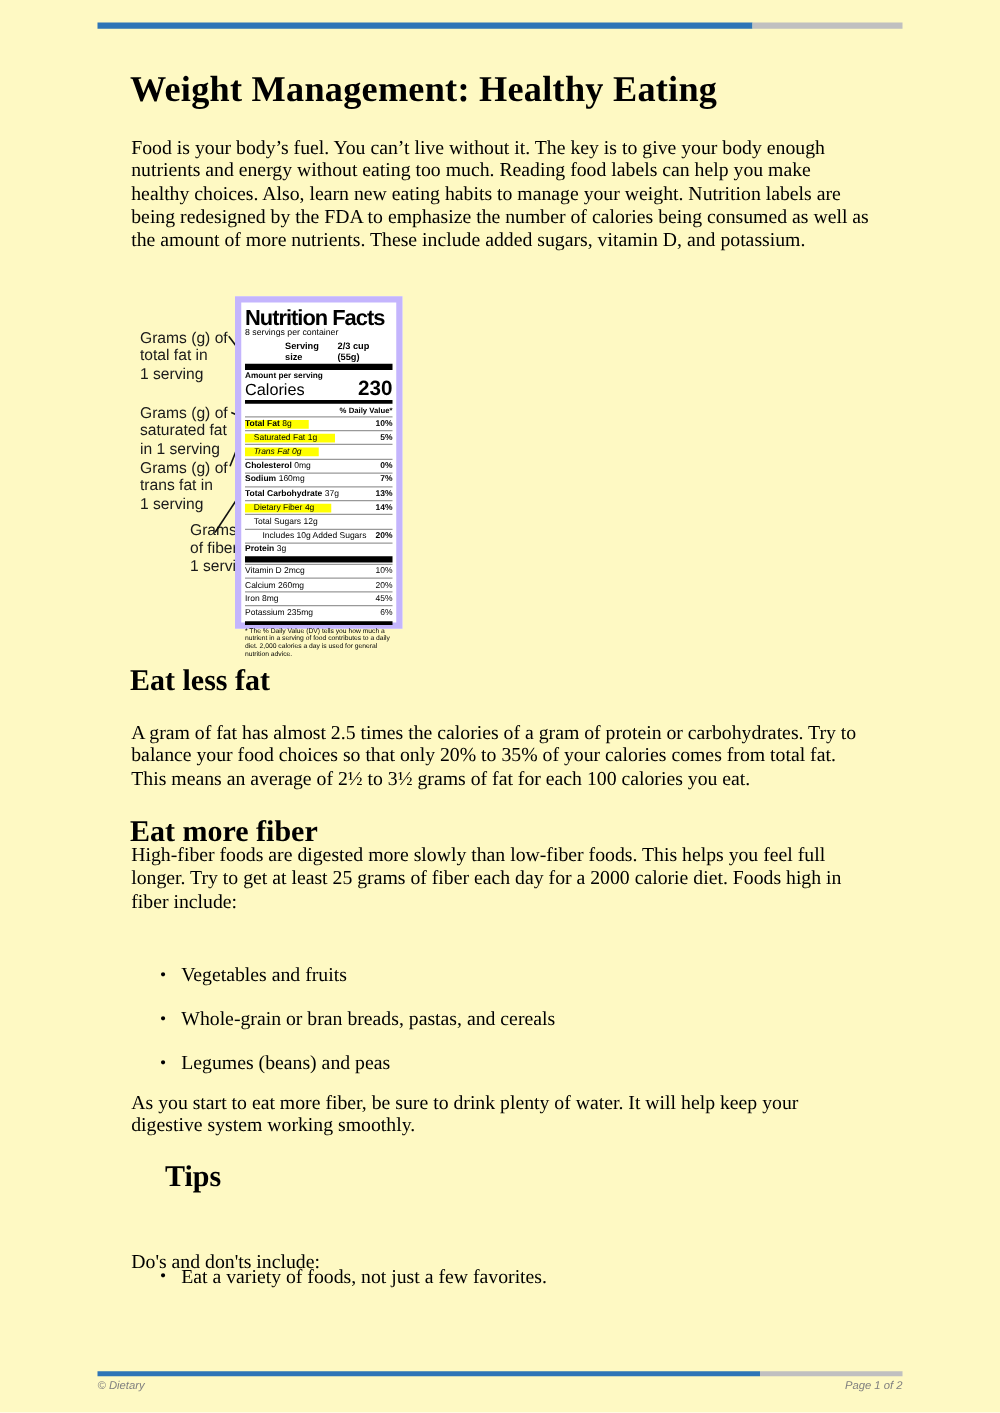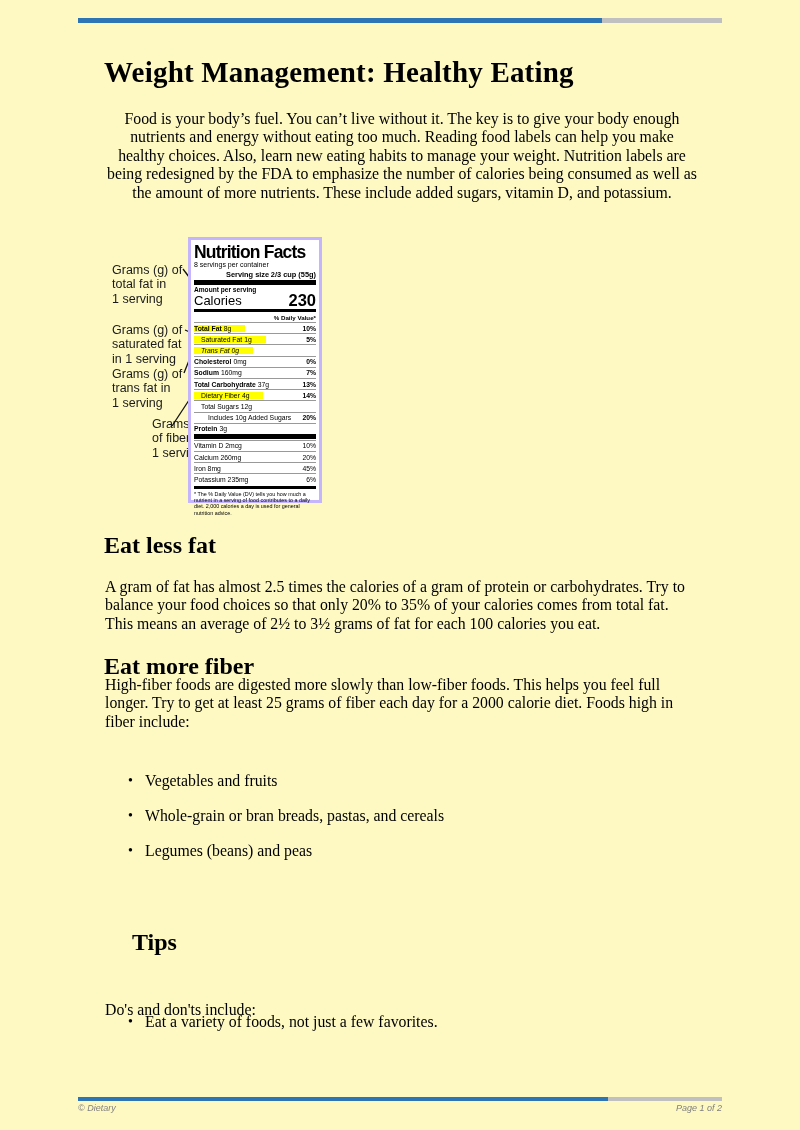--- a/index.html
+++ b/index.html
@@ -10,21 +10,21 @@
   .bar{position:absolute;left:78px;width:644px;height:5px;display:flex;}
   .bar .blue{height:100%;}
   .bar .gray{height:100%;flex:1;}
   .bar.top{top:18px;}
   .bar.bottom{top:1097px;height:4px;}
 
   .title{position:absolute;left:104px;top:56px;font-size:29px;font-weight:bold;
          letter-spacing:.2px;white-space:nowrap;}
 
   .para{position:absolute;left:105px;width:594px;font-size:15.8px;line-height:18.4px;}
-  .p-intro{top:110px;text-align:center;}
+  .p-intro{top:110px;}
   .p-fat{top:578px;}
   .p-fiber{top:676px;}
   .p-after{top:874px;}
   .p-dos{top:977px;width:400px;margin-top:24px;}
 
   .h2{position:absolute;left:104px;font-size:24px;font-weight:bold;white-space:nowrap;}
   .h2-fat{top:532px;}
   .h2-fiber{top:653px;}
   .h2-tips{top:929px;margin-left:28px;}
 
@@ -33,21 +33,21 @@
   .b1{top:772px;} .b2{top:807px;} .b3{top:842px;} .b4{top:1013px;}
 
   
   .figure{position:absolute;left:105px;top:236px;width:232px;height:270px;}
   .annot{position:absolute;left:7px;font-family:"Liberation Sans",sans-serif;
          font-size:12.5px;line-height:14.3px;color:#1a1a1a;white-space:nowrap;}
   .a1{top:27px;} .a2{top:87px;} .a3{top:131px;} .a4{top:181px;margin-left:40px;}
   .connectors{position:absolute;left:0;top:0;pointer-events:none;}
 
   .nl{position:absolute;left:83px;top:1px;width:134px;height:266px;background:#fff;
-      border:3px solid #c4b5fd;padding:3px 3px 2px 3px;box-sizing:border-box;
+      border:5px solid #c4b5fd;padding:3px 3px 2px 3px;box-sizing:border-box;
       font-family:"Liberation Sans",sans-serif;color:#000;}
   .nl-title{font-size:17.5px;font-weight:700;letter-spacing:-0.8px;line-height:18px;white-space:nowrap;}
   .nl-servings{font-size:7px;line-height:8.5px;}
   .nl-ss{display:flex;justify-content:space-between;font-size:7.4px;font-weight:700;line-height:9px;padding-left:32px;}
   .nl-bar{background:#000;}
   .nl-bar.b1{height:5px;margin:1px 0;}
   .nl-bar.b2{height:3px;margin:1px 0;}
   .nl-bar.b3{height:5px;margin:0 0 1px 0;}
   .nl-bar.b4{height:3px;margin:1px 0;}
   .nl-aps{font-size:6.6px;font-weight:700;line-height:7.5px;}
@@ -209,20 +209,21 @@
   </div>
   <div class="bullet b2">
     <span class="dot">•</span>
     <span>Whole-grain or bran breads, pastas, and cereals</span>
   </div>
   <div class="bullet b3">
     <span class="dot">•</span>
     <span>Legumes (beans) and peas</span>
   </div>
 
+  <div class="para p-after">As you start to eat more fiber, be sure to drink plenty of water. It will help keep your digestive system working smoothly.</div>
 
   <div class="h2 h2-tips">Tips</div>
   <div class="para p-dos">Do's and don'ts include:</div>
 
   <div class="bullet b4">
     <span class="dot">•</span>
     <span>Eat a variety of foods, not just a few favorites.</span>
   </div>
 
   <div class="bar bottom">

